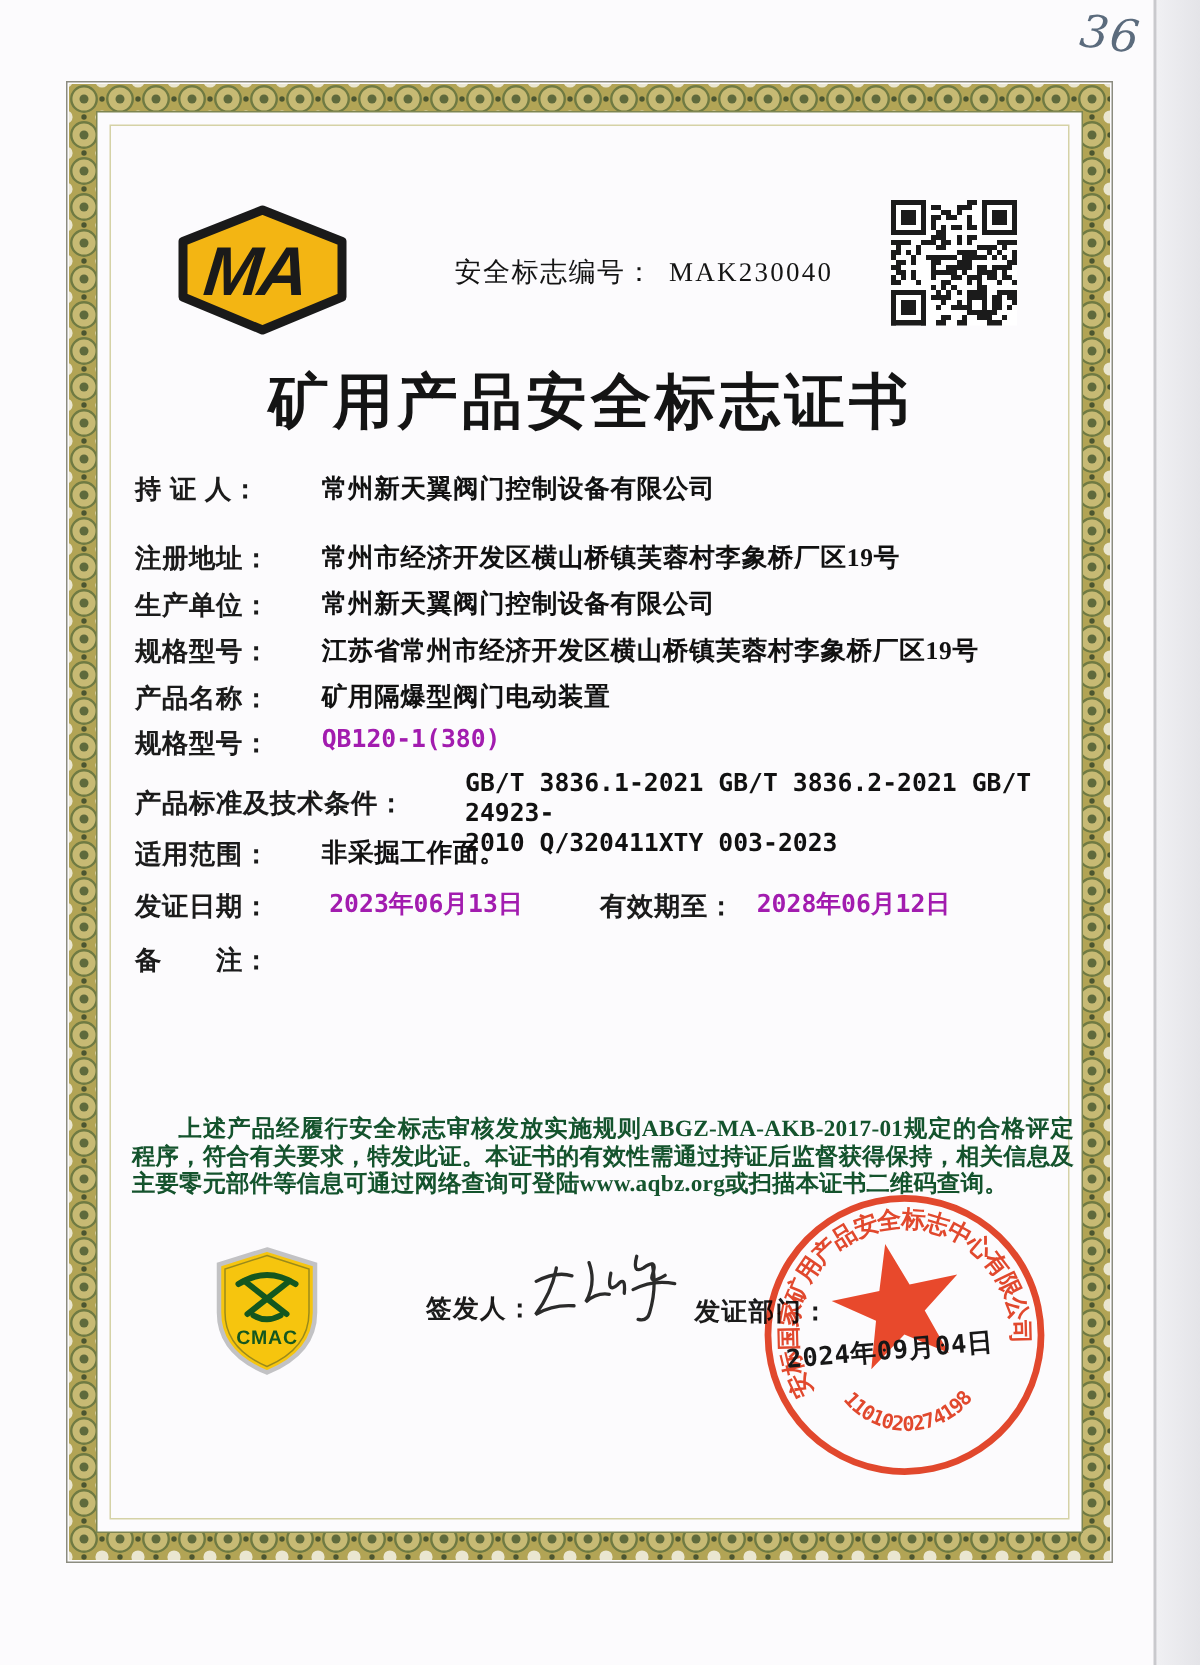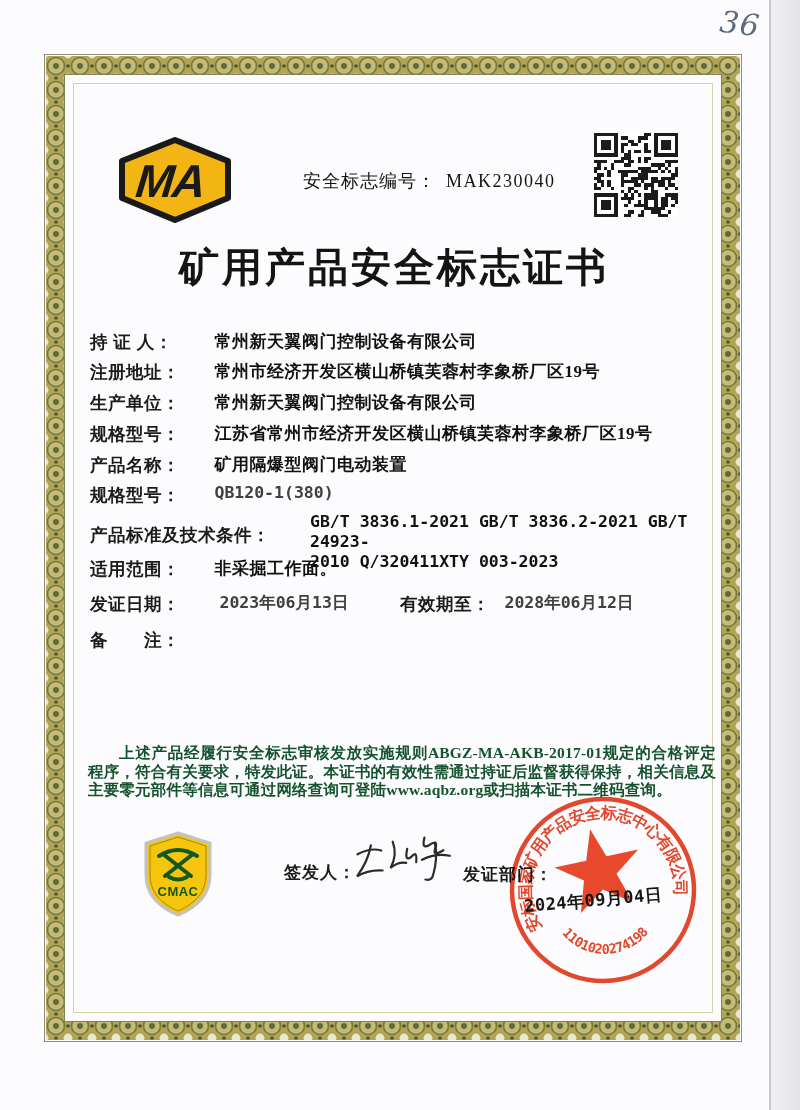--- a/index.html
+++ b/index.html
@@ -23,21 +23,21 @@
   .qr{position:absolute;left:594px;top:133px;}
 
   .doc-title{position:absolute;left:45px;top:240px;width:698px;text-align:center;
     font:700 40px "Liberation Serif",serif;color:#141414;letter-spacing:3px;}
 
   .row{position:absolute;left:90px;white-space:nowrap;}
   .lbl{display:inline-block;font:700 17.5px "Liberation Sans",sans-serif;color:#1b1b1b;
     letter-spacing:0.5px;vertical-align:top;}
   .lbl.w{width:120px;}
   .val{font:700 17px "Liberation Serif",serif;color:#111;letter-spacing:0.5px;}
-  .print{font:700 16.5px "DejaVu Sans Mono",monospace;color:#404040;letter-spacing:0;}
+  .print{font:700 16.5px "DejaVu Sans Mono",monospace;color:#a21caf;letter-spacing:0;}
   .std-val{position:absolute;left:310px;top:512px;width:410px;white-space:normal;
     font:700 16.5px "DejaVu Sans Mono",monospace;color:#111;line-height:20px;}
   .std-lbl{position:absolute;left:90px;top:523px;}
 
   .statement{position:absolute;left:88px;top:744px;width:628px;margin:0;
     font:700 15.5px "Liberation Serif",serif;color:#14532d;line-height:18.5px;
     text-align:justify;text-indent:2em;letter-spacing:0.2px;}
 
   .cmac{position:absolute;left:139px;top:830px;}
   .sig-label{position:absolute;font:700 17px "Liberation Sans",sans-serif;color:#1b1b1b;letter-spacing:1px;}
@@ -310,21 +310,21 @@
       <rect x="10" y="24" width="1" height="1" fill="#1b1b1b"></rect>
       <rect x="13" y="24" width="1" height="1" fill="#1b1b1b"></rect>
       <rect x="14" y="24" width="1" height="1" fill="#1b1b1b"></rect>
       <rect x="19" y="24" width="1" height="1" fill="#1b1b1b"></rect>
       <rect x="20" y="24" width="1" height="1" fill="#1b1b1b"></rect>
       <rect x="21" y="24" width="1" height="1" fill="#1b1b1b"></rect>
     </svg>
 
   <div class="doc-title">矿用产品安全标志证书</div>
 
-  <div class="row" style="top:330px">
+  <div class="row" style="top:314px">
     <span class="lbl w">持 证 人：</span>
     <span class="val">常州新天翼阀门控制设备有限公司</span>
   </div>
   <div class="row" style="top:360px">
     <span class="lbl w">注册地址：</span>
     <span class="val">常州市经济开发区横山桥镇芙蓉村李象桥厂区19号</span>
   </div>
   <div class="row" style="top:391px">
     <span class="lbl w">生产单位：</span>
     <span class="val">常州新天翼阀门控制设备有限公司</span>

